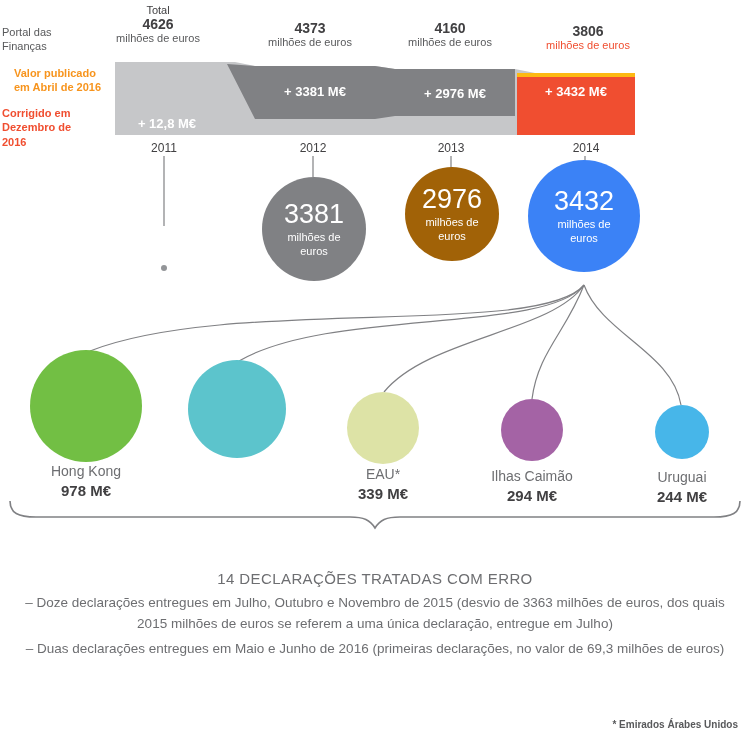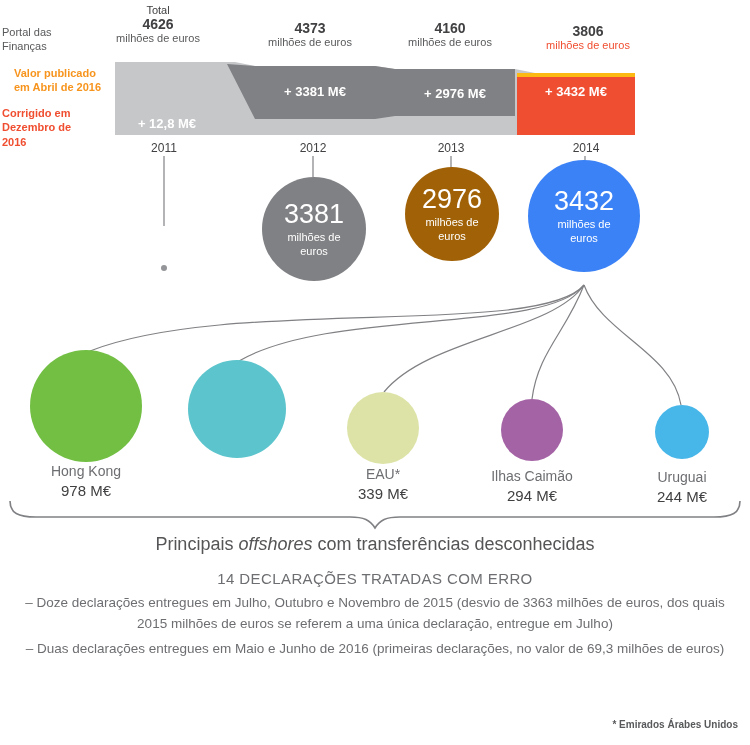--- a/index.html
+++ b/index.html
@@ -28,21 +28,21 @@
   
   .bubble { position:absolute; border-radius:50%; display:flex; flex-direction:column; align-items:center; justify-content:center; color:#fff; text-align:center; }
   .bubble .val  { font-size:27px; font-weight:normal; line-height:1.05; }
   .bubble .unit { font-size:11px; width:62px; line-height:1.2; margin-top:3px; }
   .bubble-2011-text { position:absolute; left:118px; top:230px; width:98px; text-align:center; font-size:13px; font-weight:bold; color:#414042; line-height:1.25; }
   .dot-2011 { position:absolute; left:161px; top:265px; width:6px; height:6px; border-radius:50%; background:#939598; }
 
   .off-circle { position:absolute; border-radius:50%; }
   .off-label  { position:absolute; width:130px; text-align:center; }
   .off-name   { font-size:14px; color:#6d6e71; }
-  .off-value  { font-size:15px; font-weight:normal; color:#414042; margin-top:3px; }
+  .off-value  { font-size:15px; font-weight:bold; color:#414042; margin-top:3px; }
 
   .caption { position:absolute; left:0; top:534px; width:750px; text-align:center; font-size:18px; color:#555557; }
   .caption em { font-style:italic; }
 
   .err-title { position:absolute; left:0; top:570px; width:750px; text-align:center; font-size:15px; color:#6d6e71; letter-spacing:0.4px; }
   .err-text  { position:absolute; left:20px; top:593px; width:710px; text-align:center; font-size:13.5px; line-height:1.55; color:#6d6e71; }
   .err-text p { margin:0 0 4px 0; }
 
   .footnote { position:absolute; right:12px; top:719px; font-size:10px; font-weight:bold; color:#58595b; }
 
@@ -137,23 +137,20 @@
   </div>
   <div class="off-label" style="left:467px;top:468px">
     <div class="off-name">Ilhas Caimão</div>
     <div class="off-value">294 M€</div>
   </div>
   <div class="off-label" style="left:617px;top:469px">
     <div class="off-name">Uruguai</div>
     <div class="off-value">244 M€</div>
   </div>
 
-  <div class="caption">
-    <span>Principais </span><em>offshores</em><span> com transferências desconhecidas</span>
-  </div>
 
   <div class="err-title">14 DECLARAÇÕES TRATADAS COM ERRO</div>
   <div class="err-text">
     <p>– Doze declarações entregues em Julho, Outubro e Novembro de 2015 (desvio de 3363 milhões de euros, dos quais 2015 milhões de euros se referem a uma única declaração, entregue em Julho)</p>
     <p>– Duas declarações entregues em Maio e Junho de 2016 (primeiras declarações, no valor de 69,3 milhões de euros)</p>
   </div>
 
   <div class="footnote">* Emirados Árabes Unidos</div>
 
 </div>

